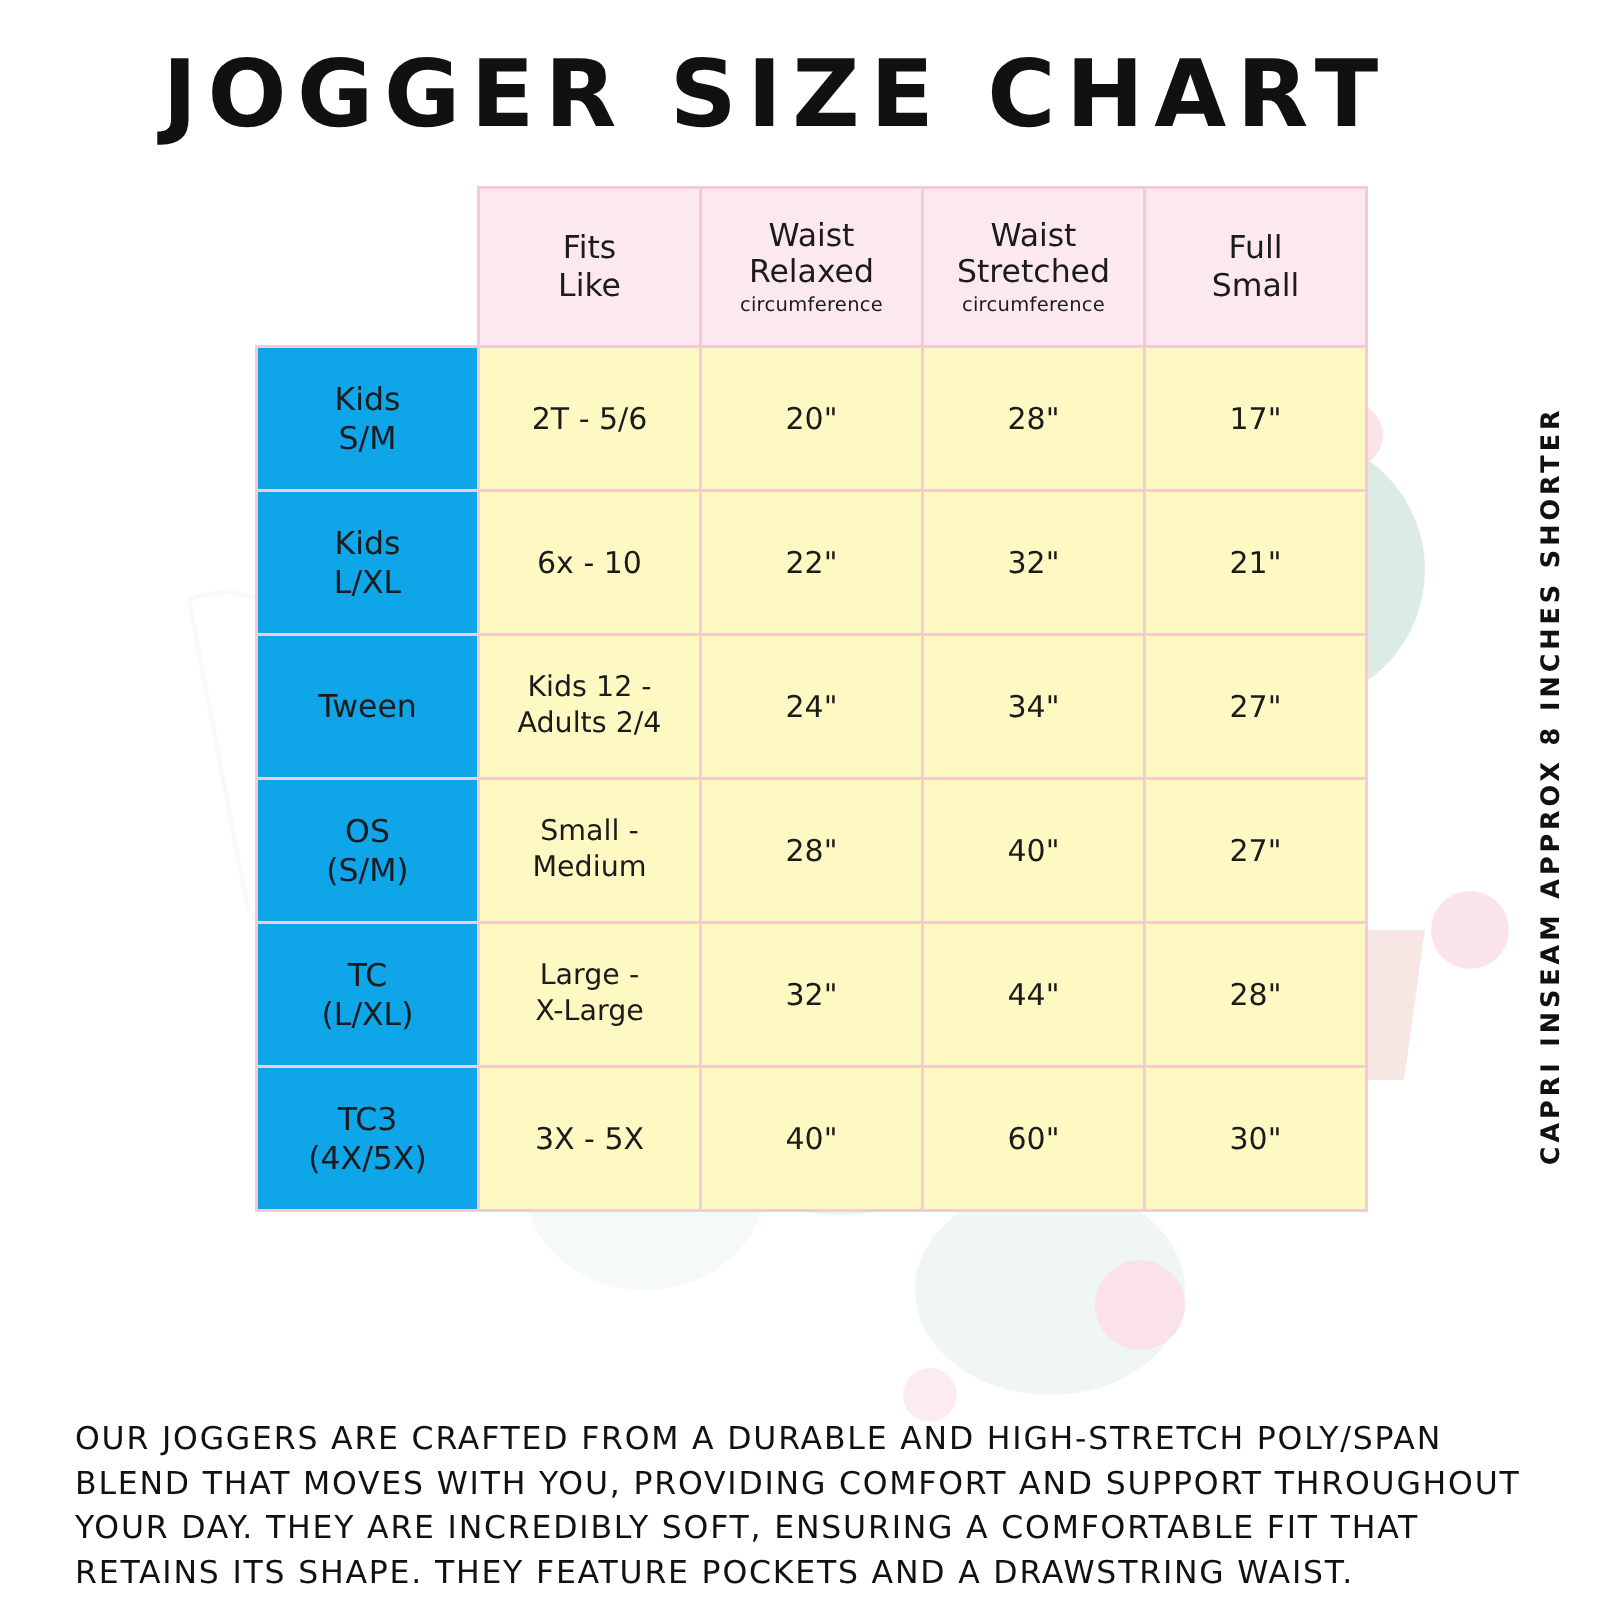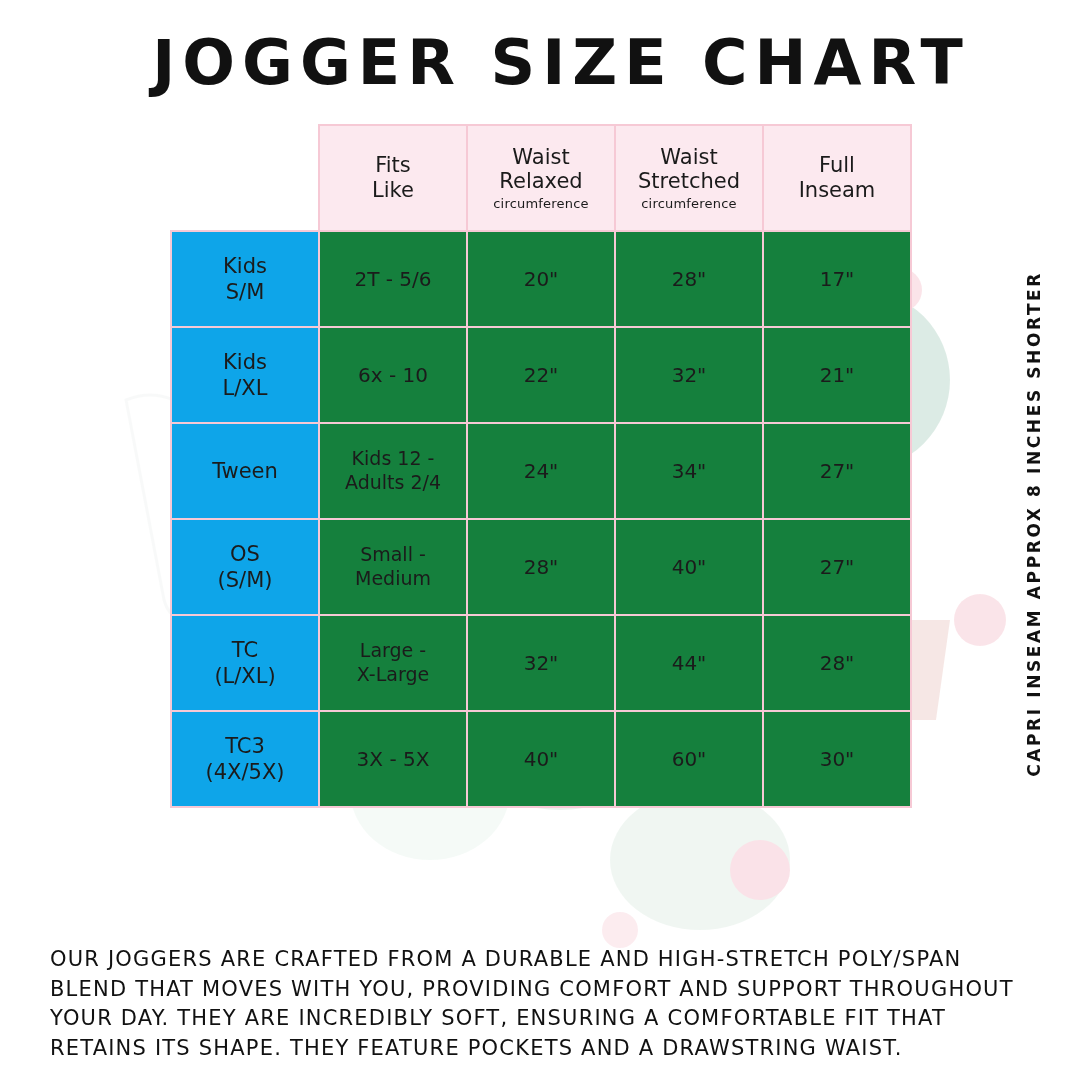--- a/index.html
+++ b/index.html
@@ -30,21 +30,20 @@
     top: 26px;
     left: 0;
     width: 1034px;
     text-align: center;
     font-family: "DejaVu Sans", sans-serif;
     font-size: 62px;
     font-weight: bold;
     letter-spacing: 7px;
     color: #111111;
     z-index: 3;
-    padding-left: 44px;
   }
 
   
   .chart-wrap {
     position: absolute;
     top: 124px;
     left: 170px;
     width: 624px;
     z-index: 2;
   }
@@ -87,21 +86,21 @@
   }
 
   
   tbody tr { height: 96px; }
   tbody td.size-cell {
     background: #0ea5e9;
     font-size: 21px;
     line-height: 1.25;
   }
   tbody td.val {
-    background: #15803d;
+    background: #fef9c3;
     font-size: 20px;
     line-height: 1.25;
   }
   tbody td.val.two-line { font-size: 19px; }
   .cell-line { display: block; }
 
   
   .side-note {
     position: absolute;
     right: 26px;
@@ -202,21 +201,21 @@
           <span class="cell-line">Relaxed</span>
           <span class="sub">circumference</span>
         </th>
         <th>
           <span class="cell-line">Waist</span>
           <span class="cell-line">Stretched</span>
           <span class="sub">circumference</span>
         </th>
         <th>
           <span class="cell-line">Full</span>
-          <span class="cell-line">Inseam</span>
+          <span class="cell-line">Small</span>
         </th>
       </tr>
     </thead>
     <tbody>
       <tr>
         <td class="size-cell">
           <span class="cell-line">Kids</span>
           <span class="cell-line">S/M</span>
         </td>
         <td class="val">

